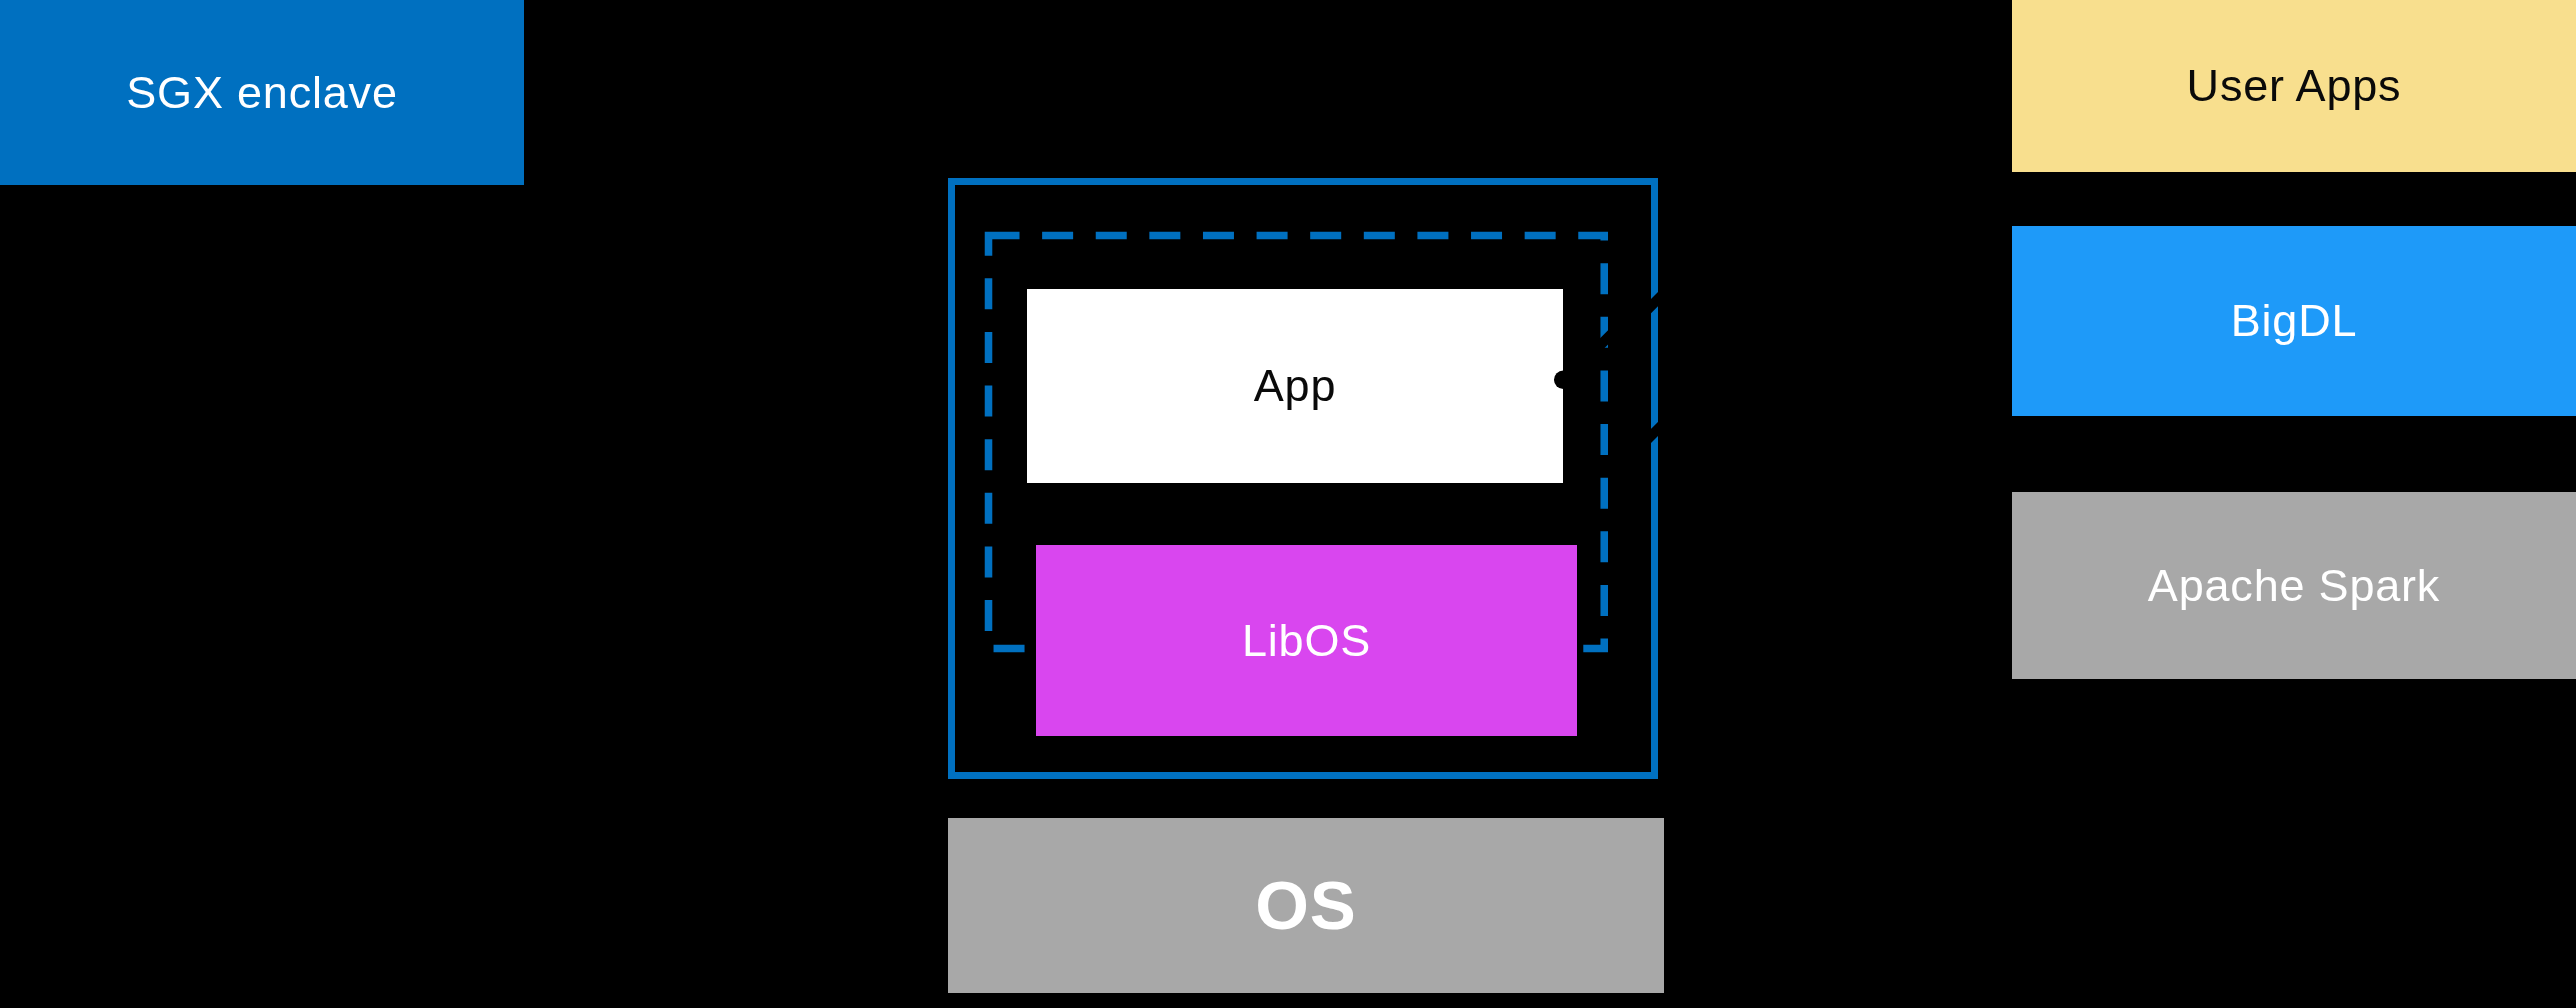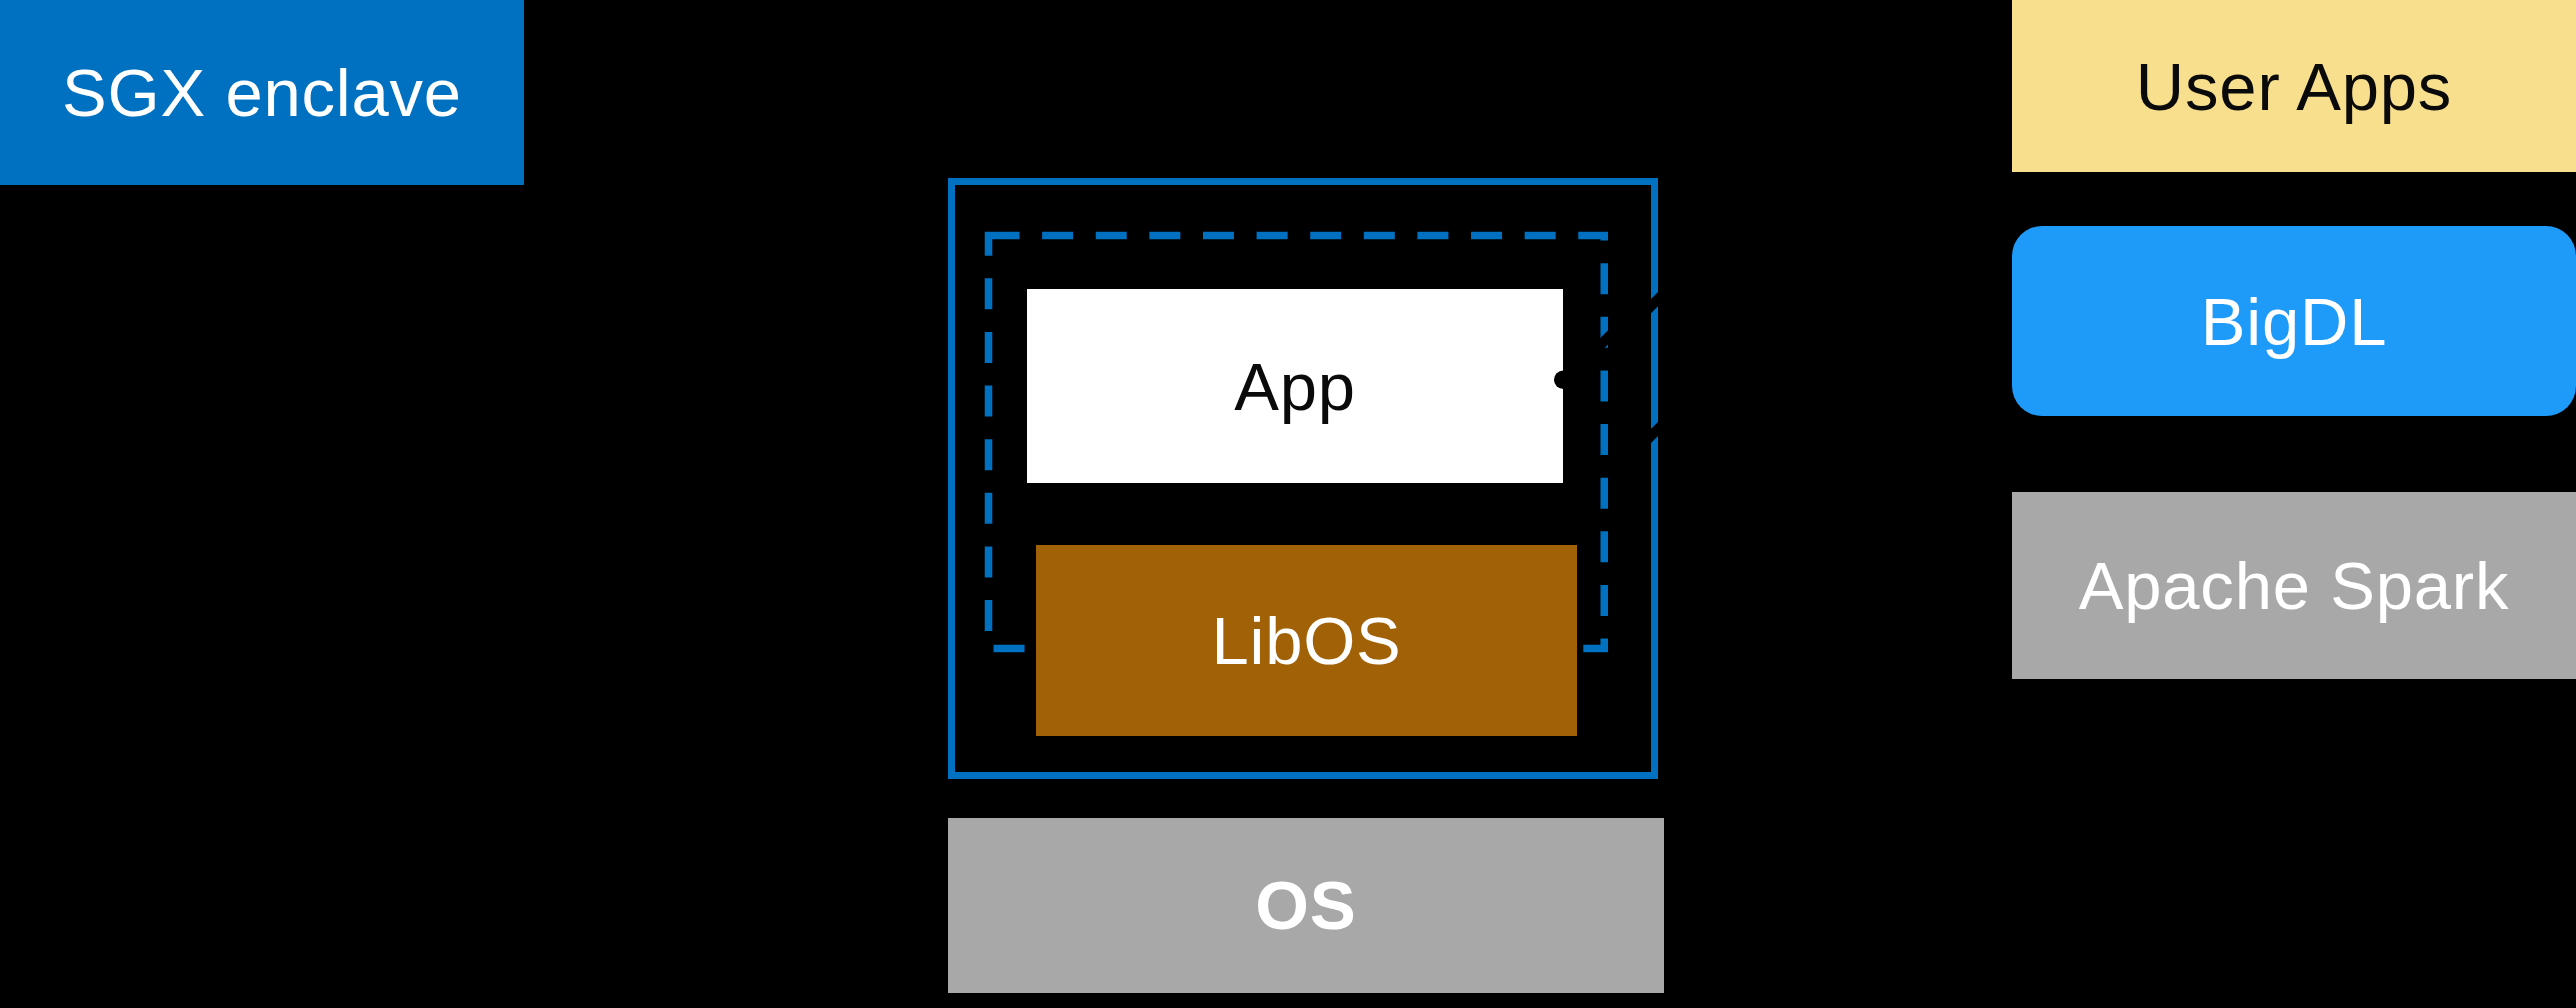--- a/index.html
+++ b/index.html
@@ -13,21 +13,21 @@
     height: 1009px;
     background: #000000;
     overflow: hidden;
     font-family: "Liberation Sans", sans-serif;
   }
   .box {
     position: absolute;
     display: flex;
     align-items: center;
     justify-content: center;
-    font-size: 67px;
+    font-size: 45px;
     letter-spacing: 0.8px;
     white-space: nowrap;
     box-sizing: border-box;
   }
   .txt-white { color: #FFFFFF; }
   .txt-black { color: #0A0A0A; }
 
   
   #sgx-box {
     left: 0; top: 502; width: 524px; height: 185px;
@@ -52,41 +52,40 @@
   #marks-layer  { z-index: 6; }
 
   
   #app-box {
     left: 1027px; top: 289px; width: 536px; height: 194px;
     background: #ffffff;
     z-index: 3;
   }
   #libos-box {
     left: 1036px; top: 545px; width: 541px; height: 191px;
-    background: #a16207;
+    background: #d946ef;
     z-index: 3;
   }
 
   
   #os-box {
     left: 948px; top: 818px; width: 716px; height: 175px;
     background: #A8A8A8;
     font-weight: bold;
     font-size: 69px;
   }
 
   
   #user-apps-box {
     left: 2012px; top: 0; width: 564px; height: 172px;
     background: #F8DF8E;
   }
   #bigdl-box {
     left: 2012px; top: 226px; width: 564px; height: 190px;
     background: #1E9AF9;
-    border-radius: 30px;
   }
   #apache-spark-box {
     left: 2012px; top: 492px; width: 564px; height: 187px;
     background: #A8A8A8;
   }
 </style>
 </head>
 <body>
 
 <div id="canvas">

